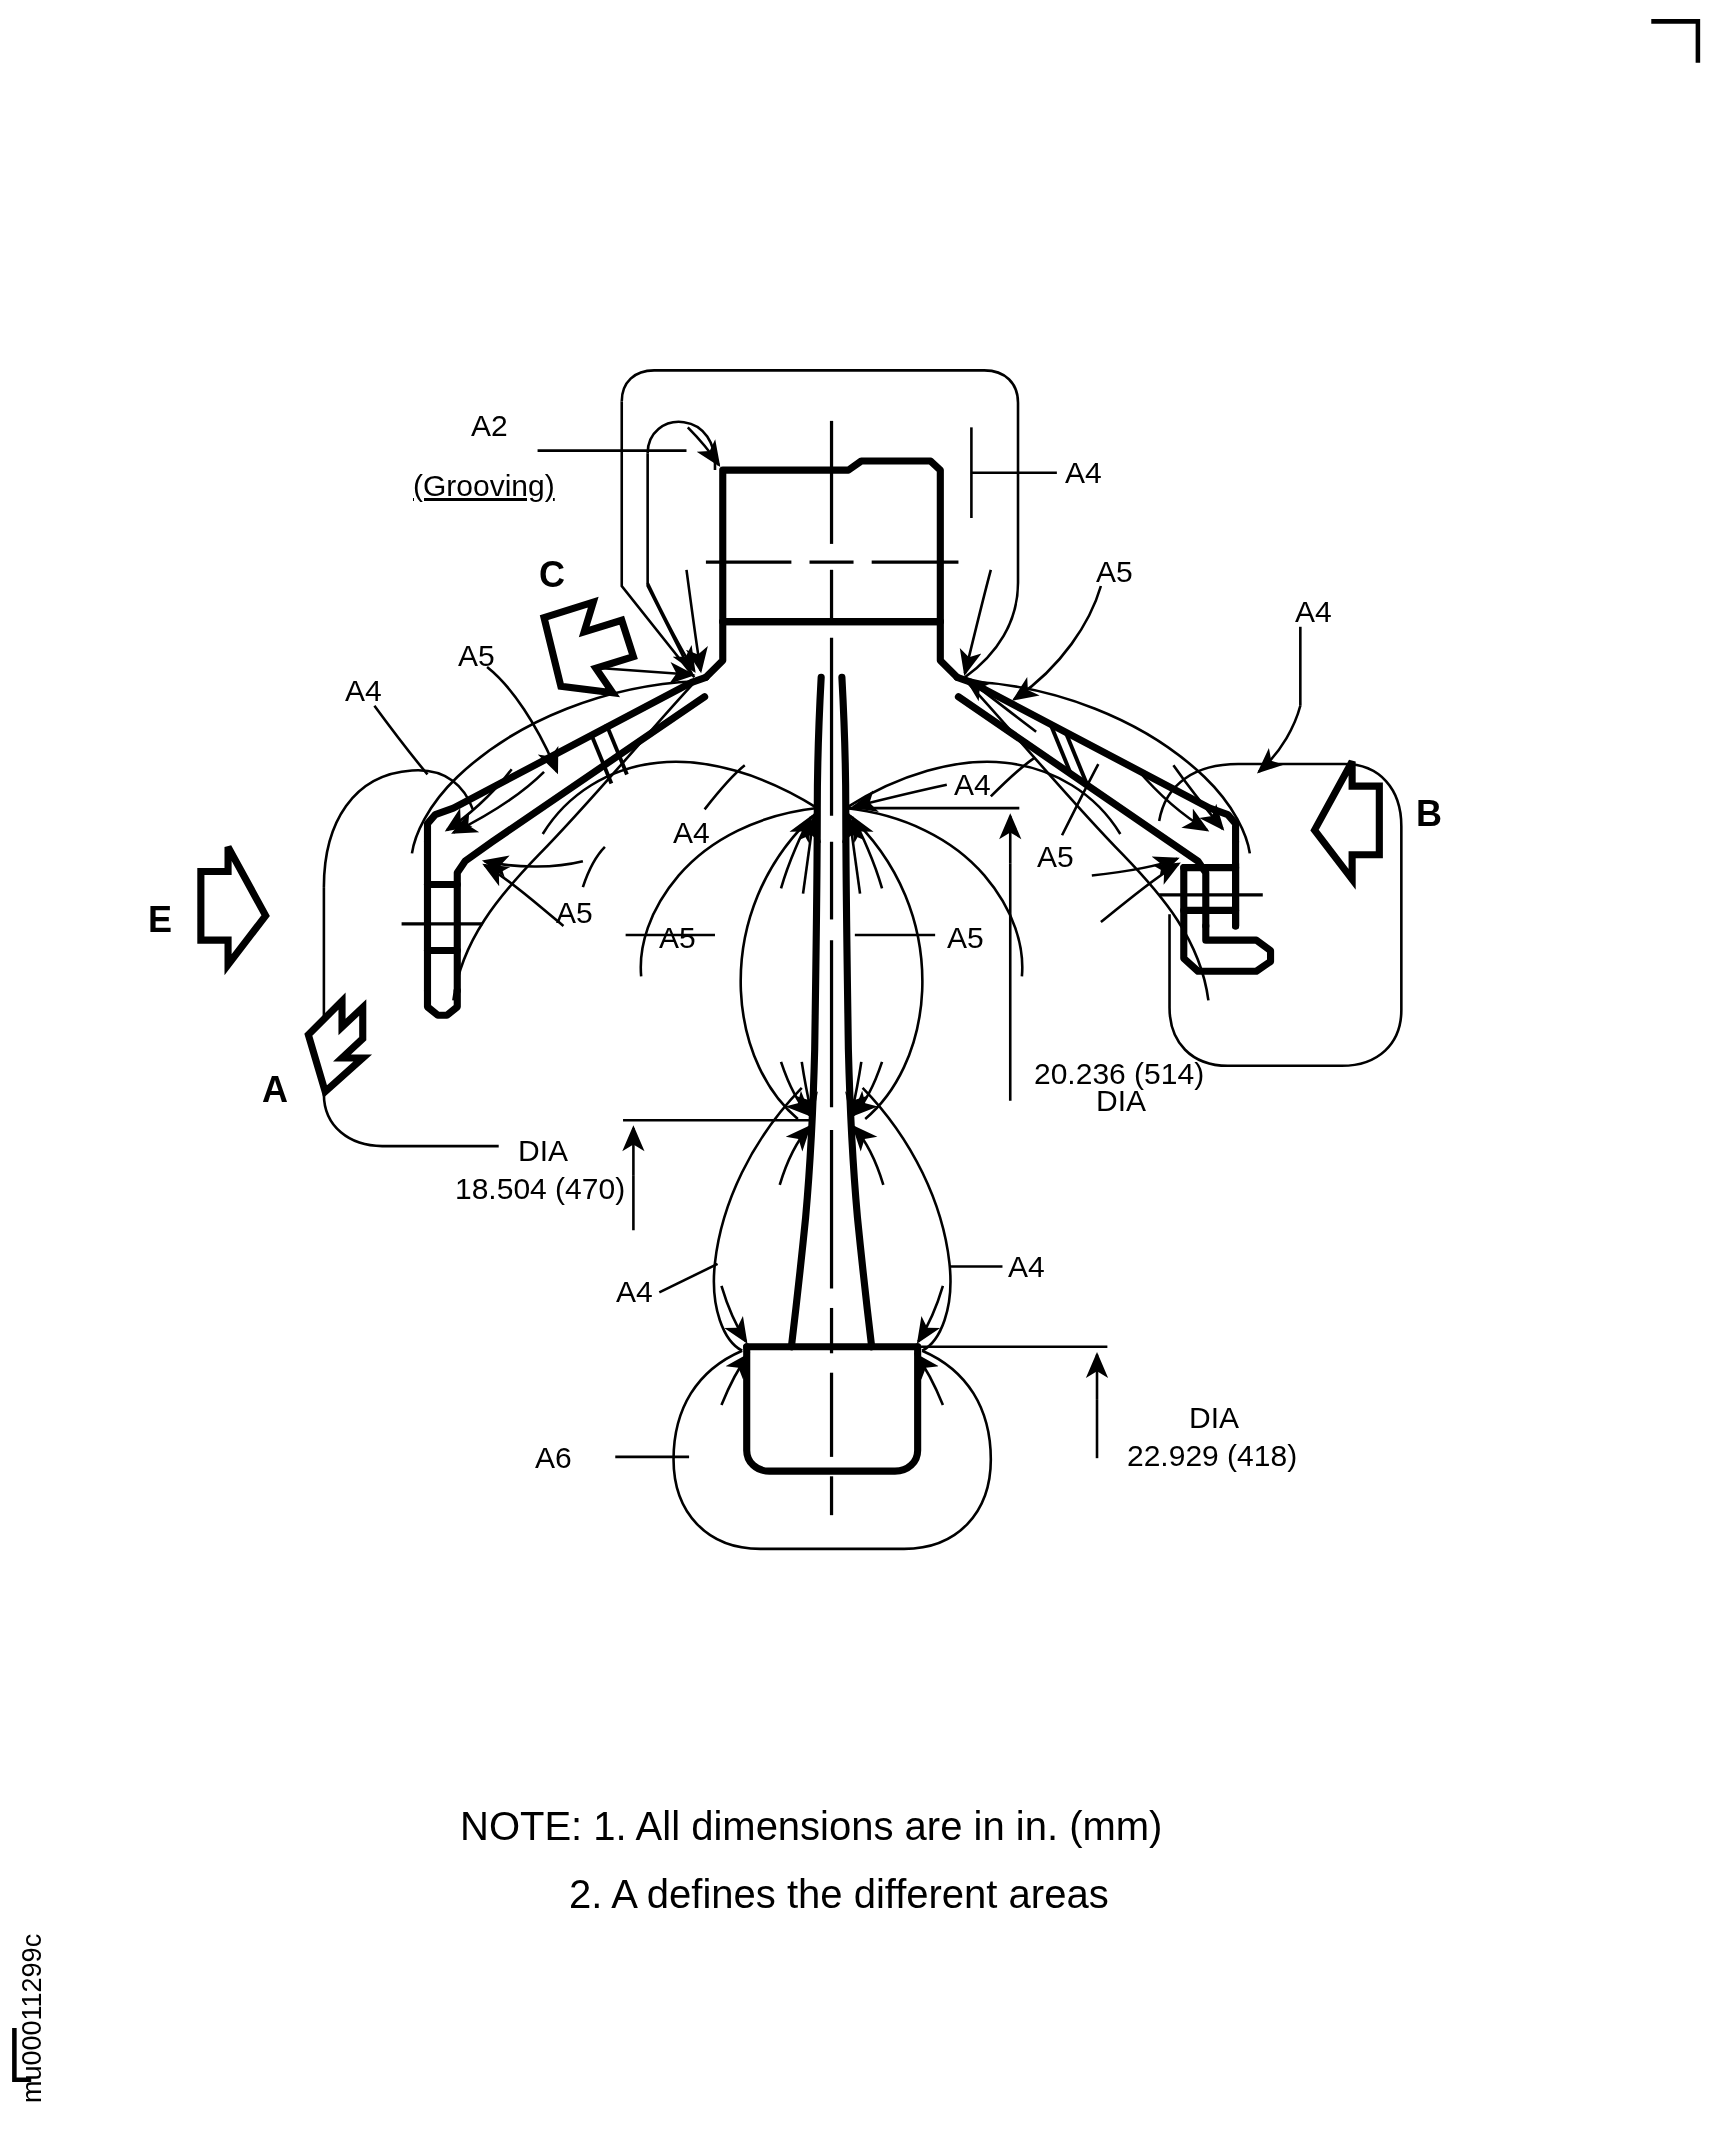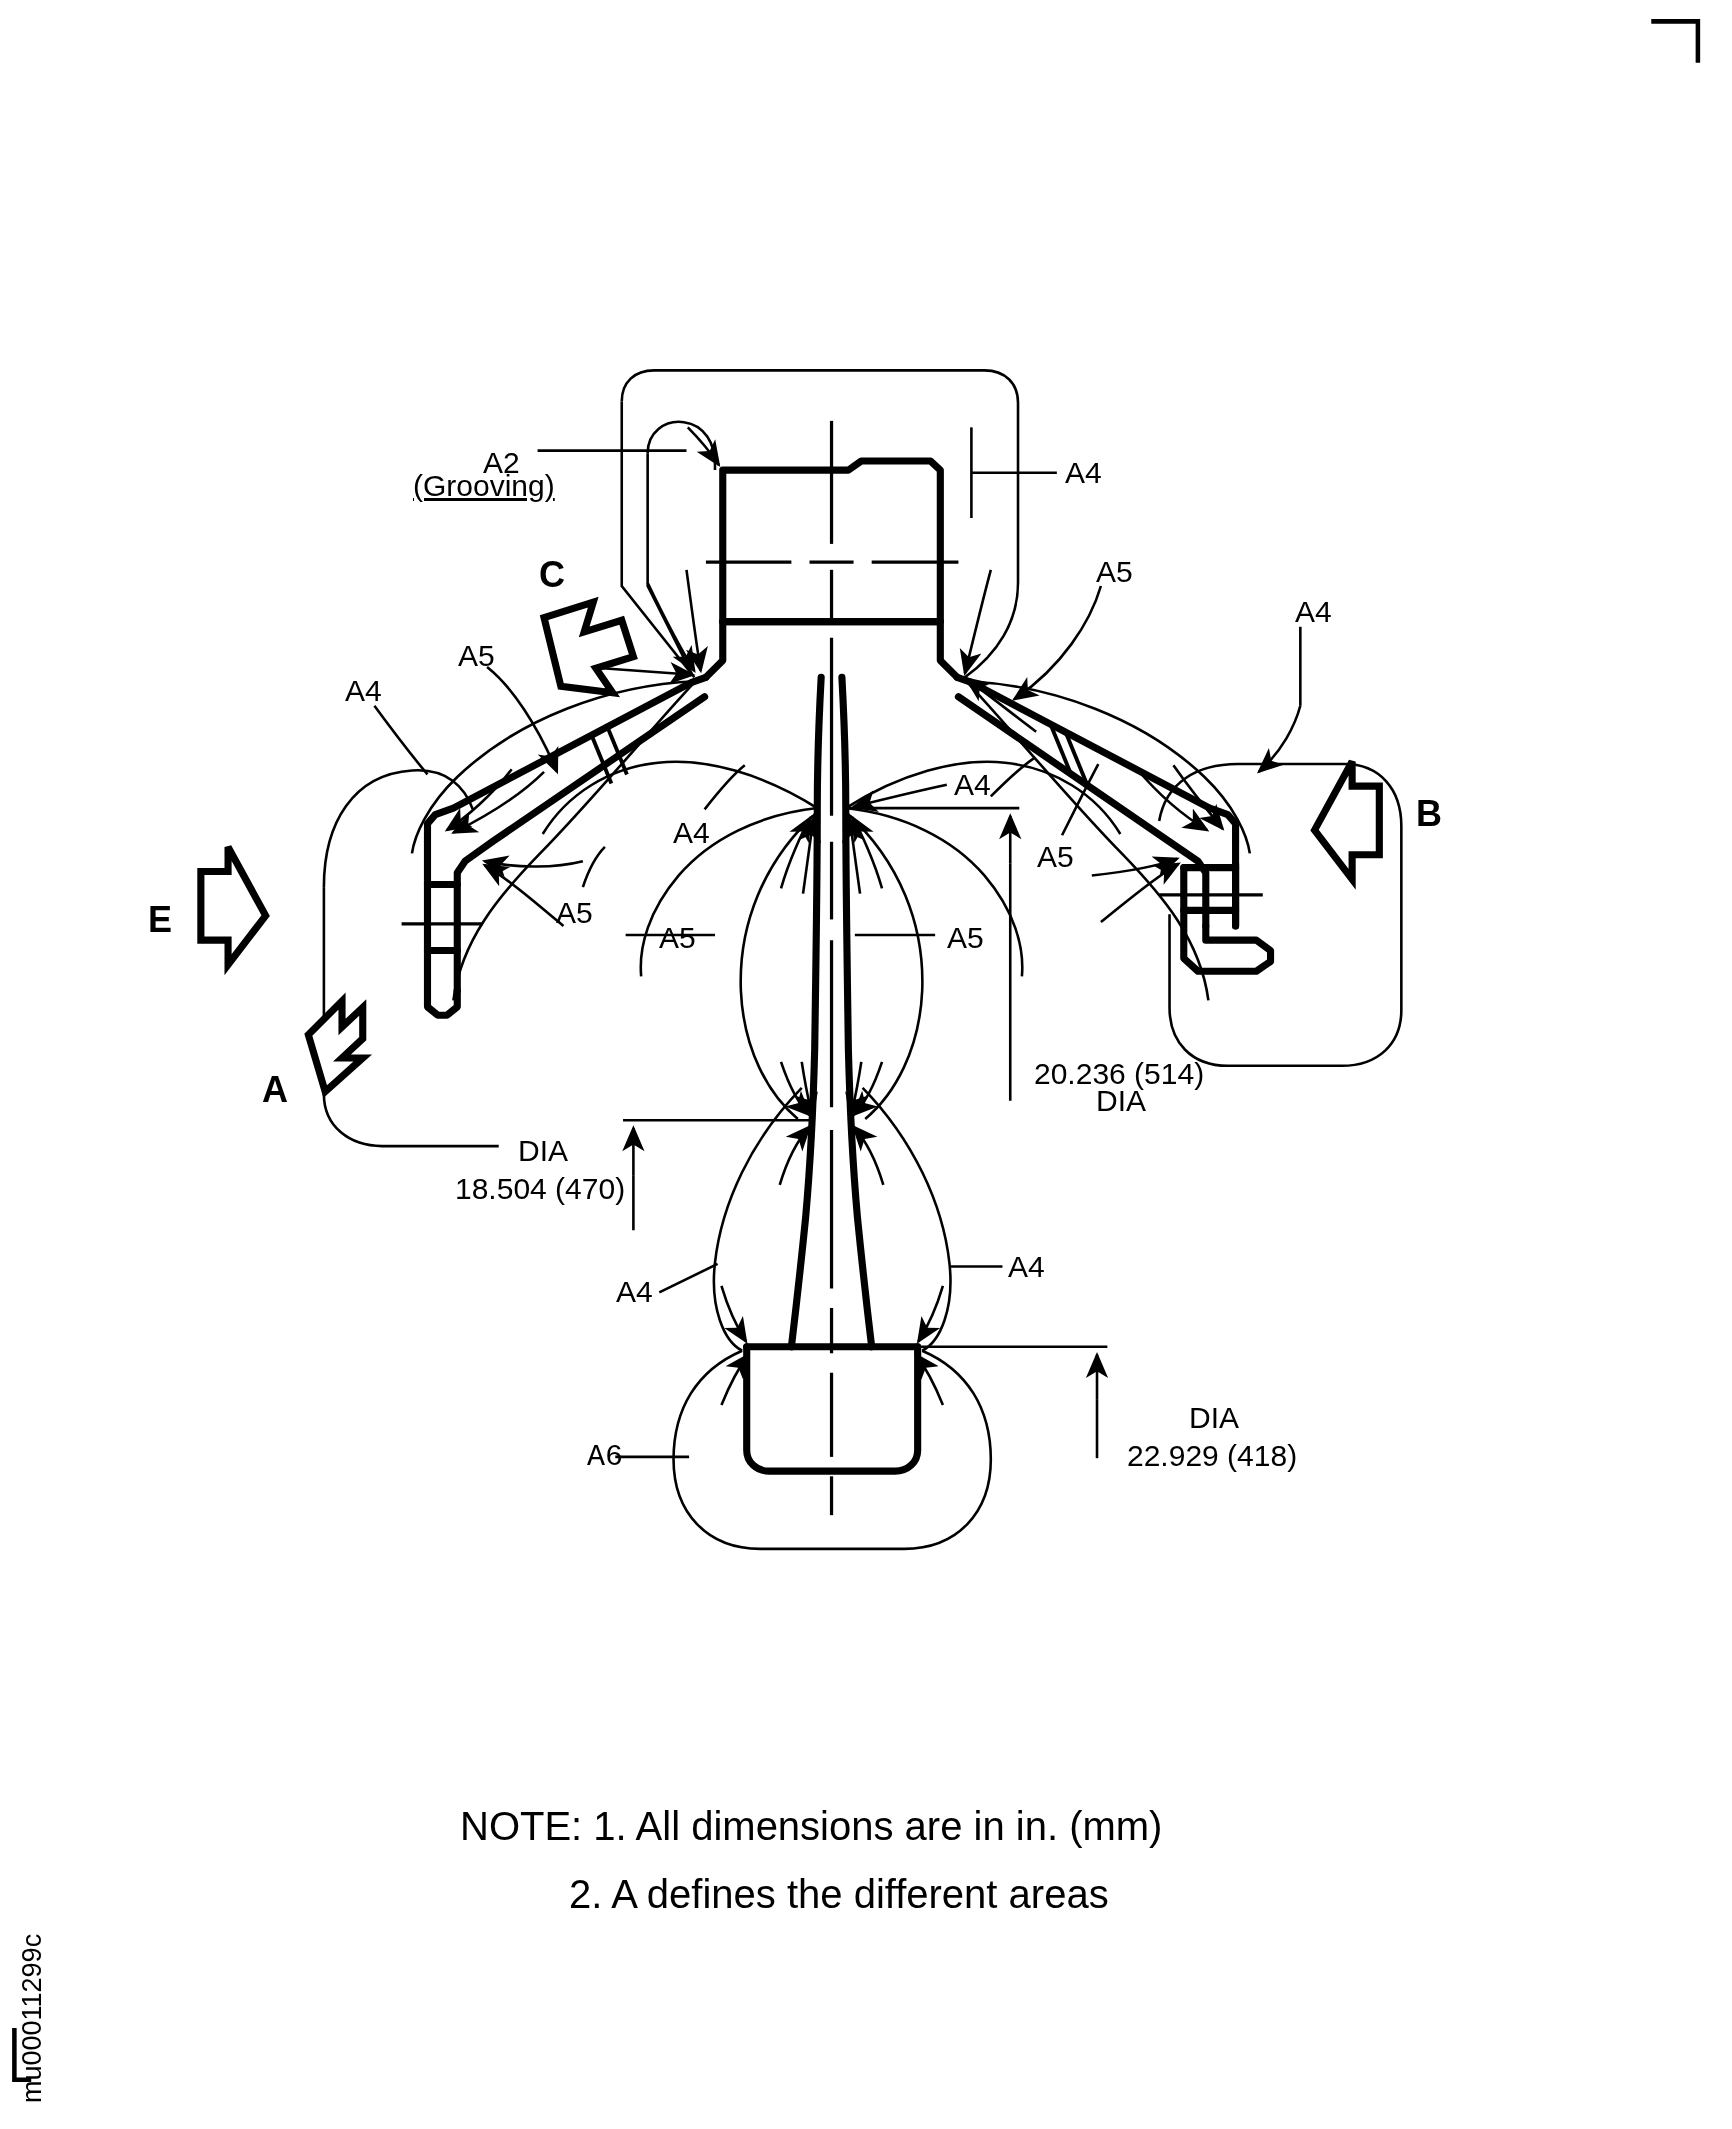--- a/index.html
+++ b/index.html
@@ -403,21 +403,21 @@
                  L 2030 1282
                  L 2088 1358
                  L 2088 1320
                  L 2130 1320
                  Z"></path>
       </g>
     </g>
 
   </svg>
 
-  <div class="lbl" style="left:471px; top:445px;margin-left:12px;">A2</div>
+  <div class="lbl" style="left:471px; top:408px;">A2</div>
   <div class="lbl" style="left:413px; top:468px;text-decoration:underline;">(Grooving)</div>
 
   <div class="lbl" style="left:1065px; top:455px;">A4</div>
 
   <div class="lbl" style="left:1096px; top:554px;">A5</div>
 
   <div class="lbl" style="left:1295px; top:594px;">A4</div>
 
   <div class="lbl" style="left:458px; top:638px;">A5</div>
 
@@ -432,21 +432,21 @@
   <div class="lbl" style="left:556px; top:895px;">A5</div>
 
   <div class="lbl" style="left:659px; top:920px;">A5</div>
 
   <div class="lbl" style="left:947px; top:920px;">A5</div>
 
   <div class="lbl" style="left:1008px; top:1249px;">A4</div>
 
   <div class="lbl" style="left:616px; top:1274px;">A4</div>
 
-  <div class="lbl" style="left:587px; top:1440px;font-family:Liberation Mono, monospace;">A6</div>
+  <div class="lbl" style="left:535px; top:1440px;">A6</div>
 
   <div class="lbl" style="left:1096px; top:1083px;">DIA</div>
   <div class="lbl" style="left:1034px; top:1056px;text-align:center;">20.236 (514)</div>
 
   <div class="lbl" style="left:518px; top:1133px;">DIA</div>
   <div class="lbl" style="left:455px; top:1171px;">18.504 (470)</div>
 
   <div class="lbl" style="left:1189px; top:1400px;">DIA</div>
   <div class="lbl" style="left:1127px; top:1438px;">22.929 (418)</div>
 

